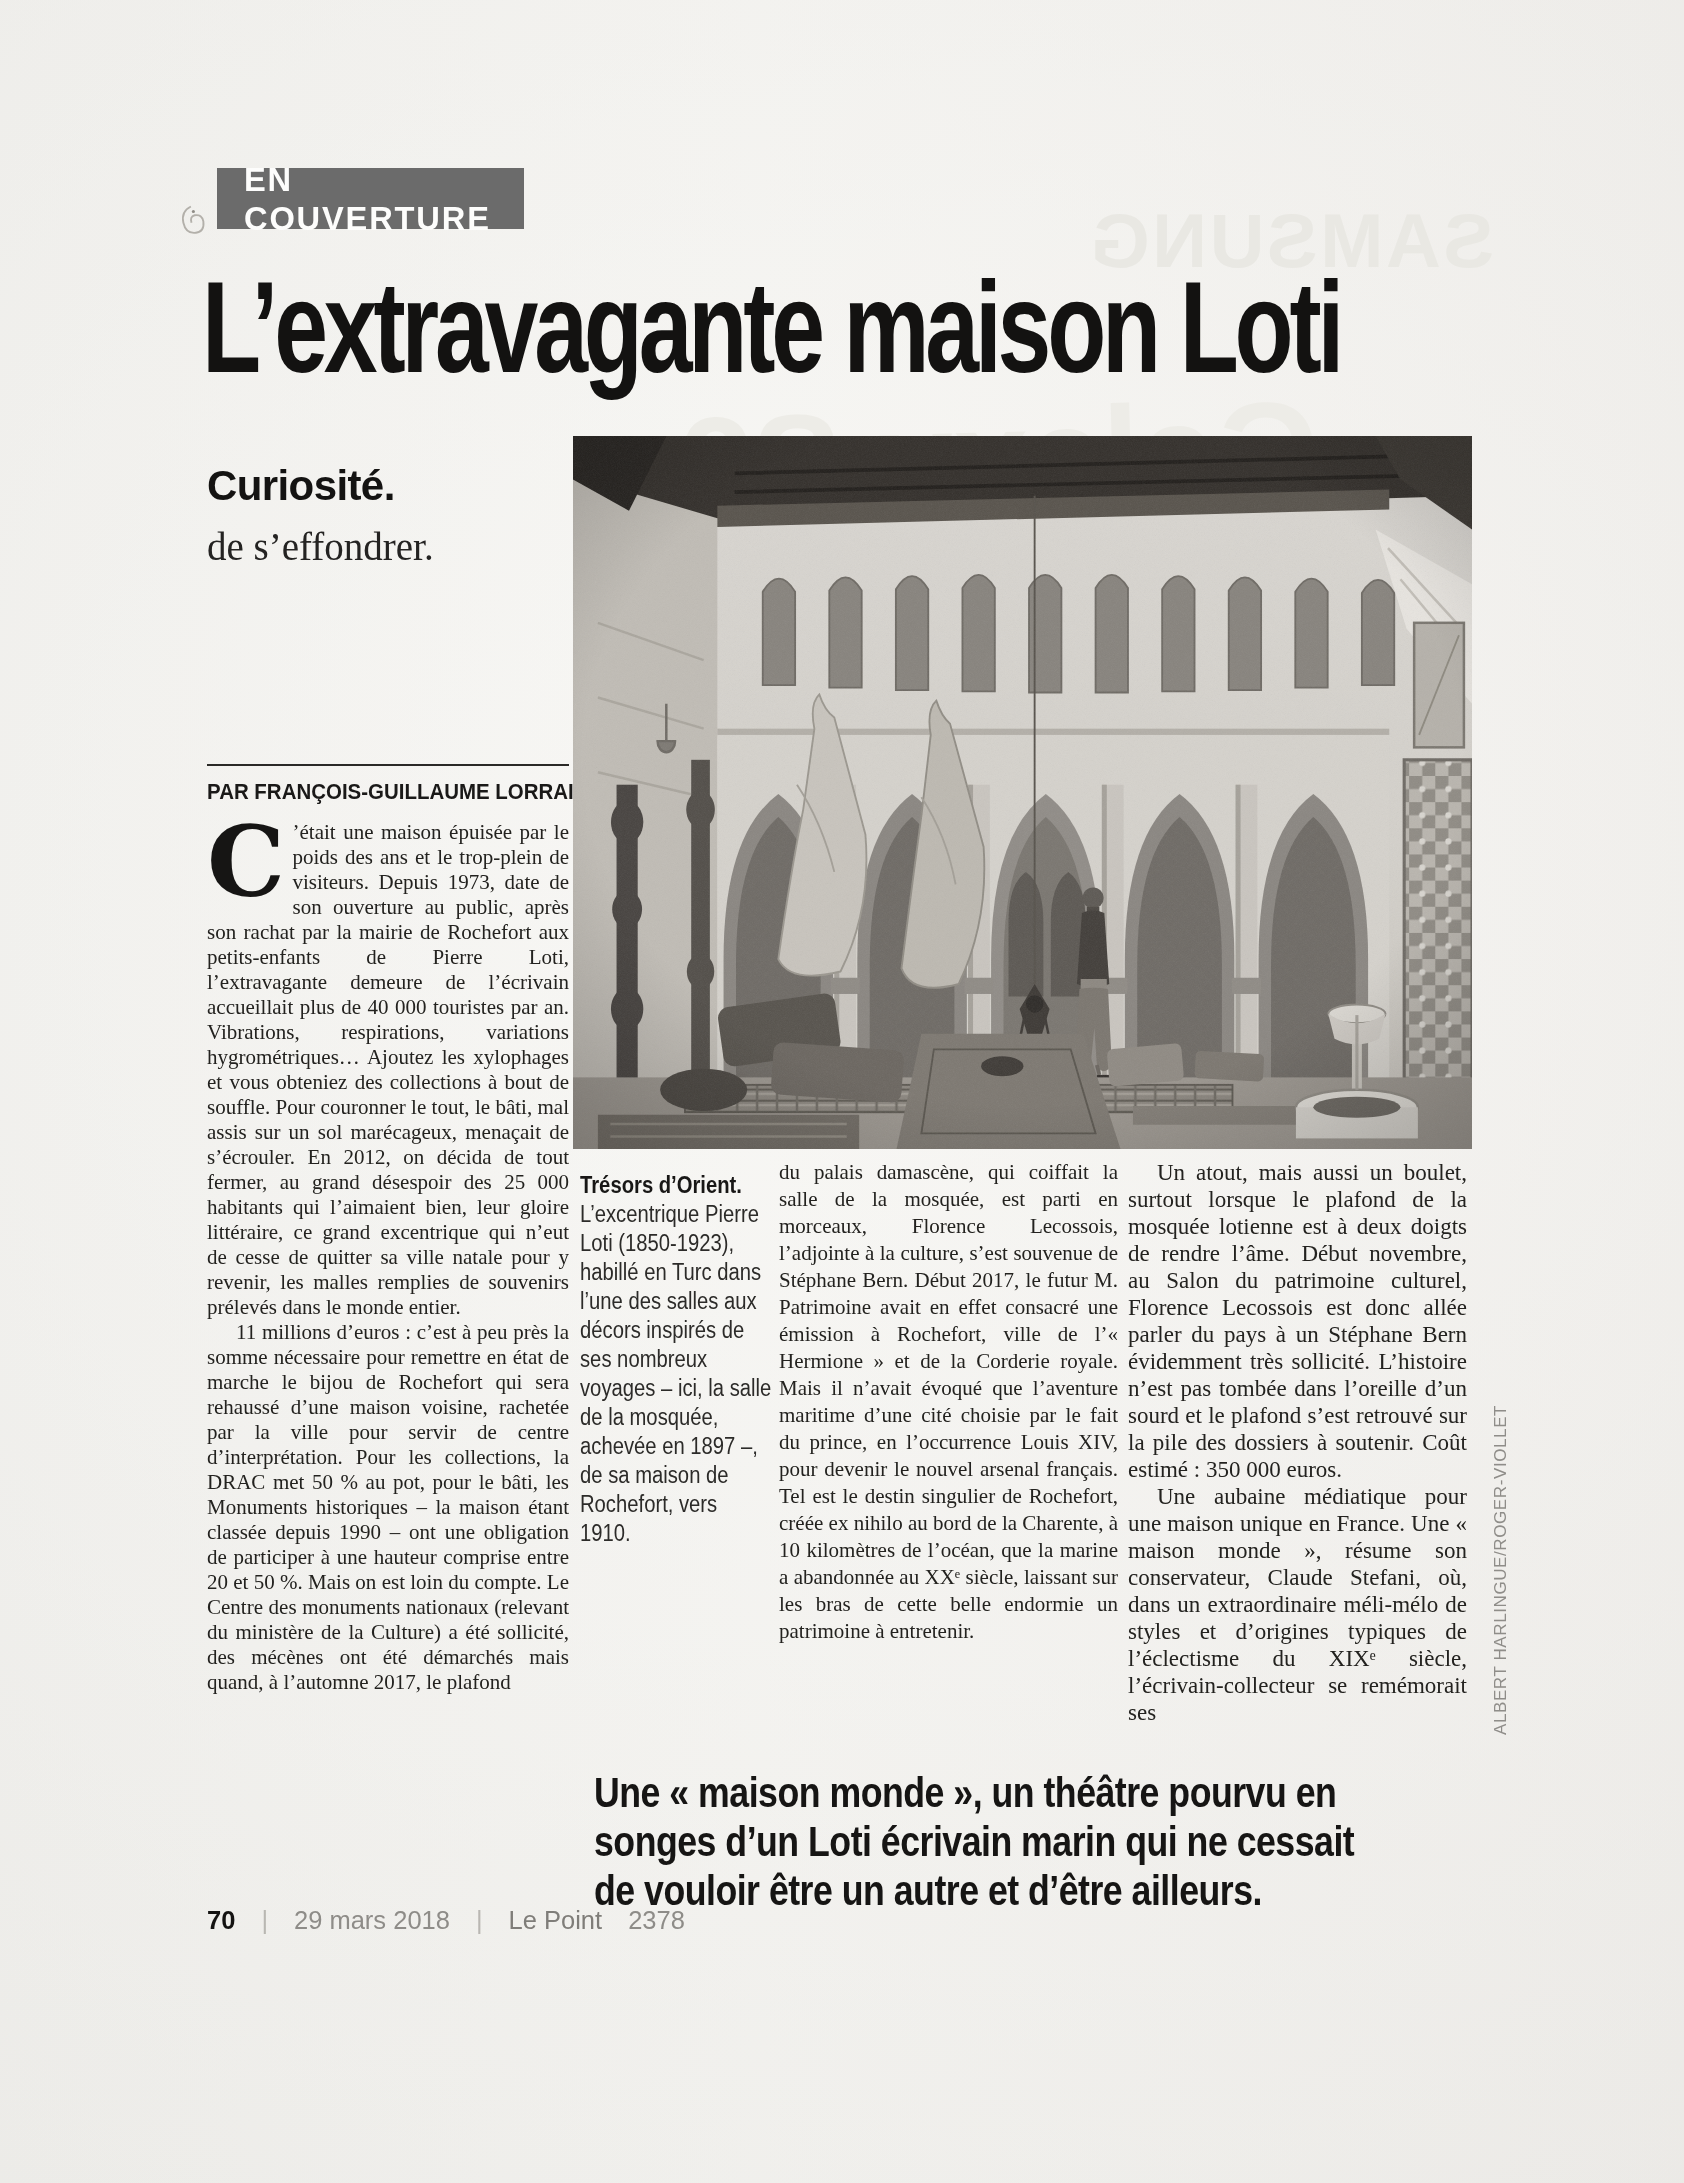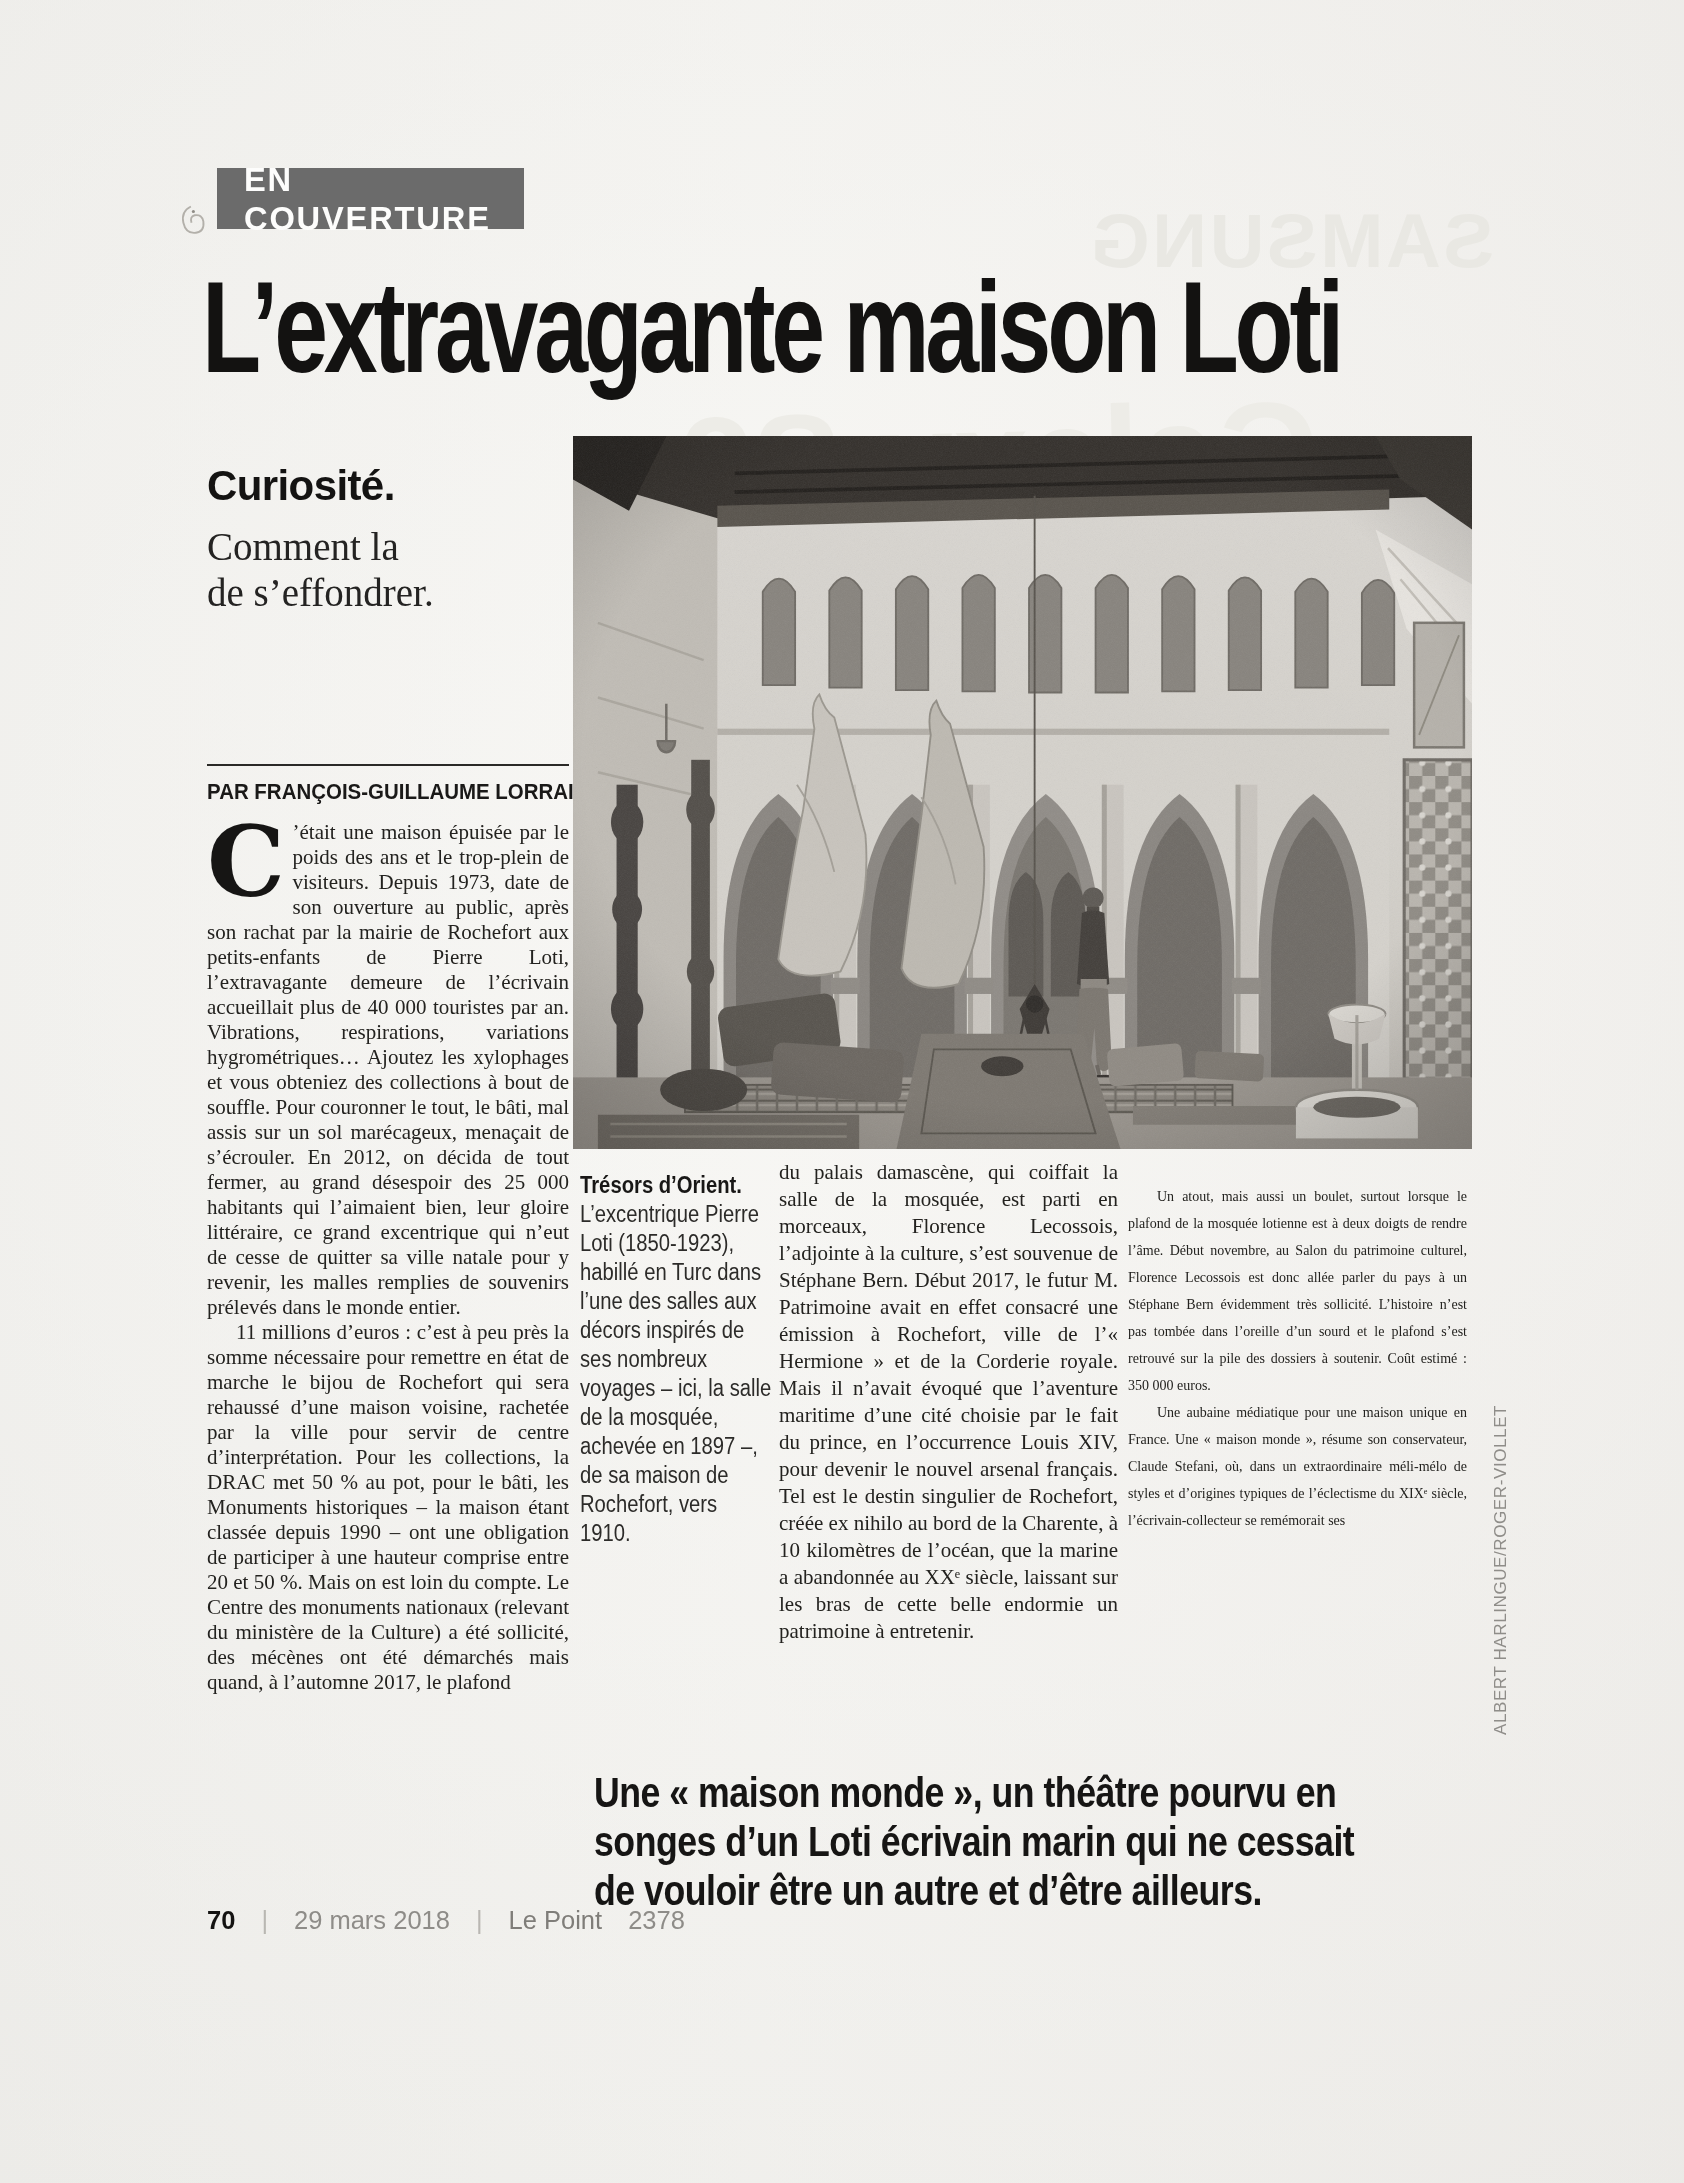--- a/index.html
+++ b/index.html
@@ -37,21 +37,21 @@
   .byline{left:207px;top:779px;font-family:"Liberation Sans","DejaVu Sans",sans-serif;
           font-weight:bold;font-size:22px;letter-spacing:0px;color:#1a1918;
           transform:scaleX(0.93);transform-origin:left top;white-space:nowrap;}
 
   
   .col{text-align:justify;color:#23221f;}
   .col p{margin:0;}
   .col p.indent{text-indent:29px;}
   .col-left{left:207px;top:820px;width:362px;height:1058px;font-size:21px;line-height:25px;overflow:hidden;}
   .col-mid{left:779px;top:1159px;width:339px;height:579px;font-size:21px;line-height:27px;overflow:hidden;}
-  .col-right{left:1128px;top:1159px;width:339px;height:579px;font-size:14px;line-height:27px;overflow:hidden;margin-top:24px;}
+  .col-right{left:1128px;top:1159px;width:339px;height:579px;font-size:23px;line-height:27px;overflow:hidden;}
   .dropcap{float:left;font-family:"DejaVu Serif","Liberation Serif",serif;font-weight:bold;
            font-size:98px;line-height:76px;padding:3.7px 7.5px 0 0;color:#161514;}
 
   
   .photo{left:573px;top:436px;width:899px;height:713px;background:#cfccc6;
          box-shadow:0 0 0 0.6px #d8d5cf inset;}
 
   
   .caption{left:580px;top:1171px;width:219px;transform:scaleX(0.88);transform-origin:left top;
            font-family:"Liberation Sans","DejaVu Sans",sans-serif;color:#2c2b29;
@@ -92,21 +92,20 @@
   </svg>
 
   <div class="abs kicker-band">
     <span>EN COUVERTURE</span>
   </div>
 
   <div class="abs headline">L’extravagante maison Loti</div>
 
   <div class="abs intro-label">Curiosité.</div>
   <div class="abs standfirst">
-    <div>Comment la</div>
     <div>de s’effondrer.</div>
   </div>
   <div class="abs rule"></div>
   <div class="abs byline">PAR FRANÇOIS-GUILLAUME LORRAIN</div>
 
   <div class="abs col col-left">
     <p><span class="dropcap">C</span><span>’était une maison épuisée par le poids des ans et le trop-plein de visiteurs. Depuis 1973, date de son ouverture au public, après son rachat par la mairie de Rochefort aux petits-enfants de Pierre Loti, l’extravagante demeure de l’écrivain accueillait plus de 40 000 touristes par an. Vibrations, respirations, variations hygrométriques… Ajoutez les xylophages et vous obteniez des collections à bout de souffle. Pour couronner le tout, le bâti, mal assis sur un sol marécageux, menaçait de s’écrouler. En 2012, on décida de tout fermer, au grand désespoir des 25 000 habitants qui l’aimaient bien, leur gloire littéraire, ce grand excentrique qui n’eut de cesse de quitter sa ville natale pour y revenir, les malles remplies de souvenirs prélevés dans le monde entier.</span></p>
     <p class="indent">11 millions d’euros : c’est à peu près la somme nécessaire pour remettre en état de marche le bijou de Rochefort qui sera rehaussé d’une maison voisine, rachetée par la ville pour servir de centre d’interprétation. Pour les collections, la DRAC met 50 % au pot, pour le bâti, les Monuments historiques – la maison étant classée depuis 1990 – ont une obligation de participer à une hauteur comprise entre 20 et 50 %. Mais on est loin du compte. Le Centre des monuments nationaux (relevant du ministère de la Culture) a été sollicité, des mécènes ont été démarchés mais quand, à l’automne 2017, le plafond</p>
   </div>
 

